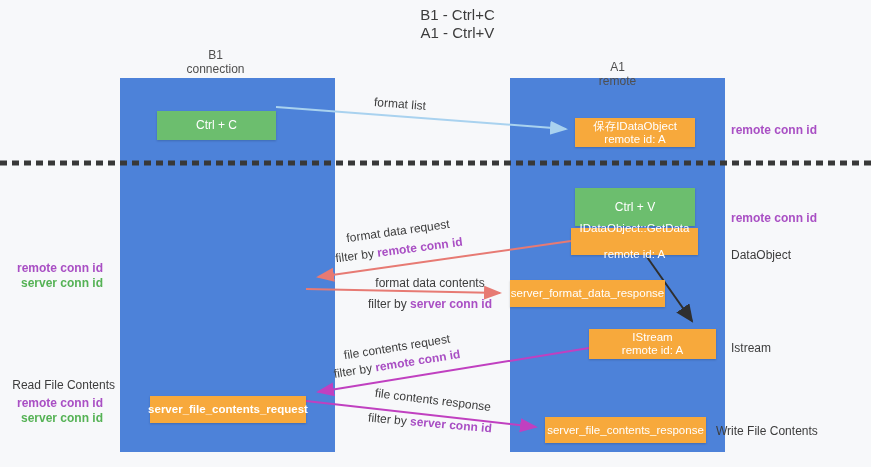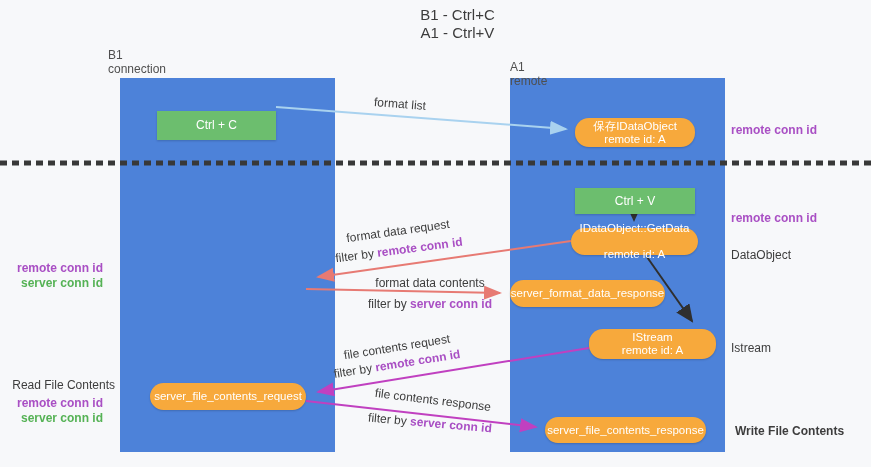--- a/index.html
+++ b/index.html
@@ -4,26 +4,26 @@
 <style>
   html,body{margin:0;padding:0;}
   body{font-family:"Liberation Sans",sans-serif;background:#eee;}
   #canvas{position:relative;width:871px;height:467px;background:#f7f8fa;overflow:hidden;
           font-family:"Liberation Sans",sans-serif;}
   .col{position:absolute;background:#4d82d9;z-index:1;}
   #arrows{position:absolute;left:0;top:0;z-index:2;}
   .box{position:absolute;z-index:3;display:flex;flex-direction:column;align-items:center;
        justify-content:center;color:#fff;text-align:center;white-space:nowrap;
        box-shadow:0 1px 2px rgba(0,0,0,.18);line-height:13px;}
-  .orange{background:#f7a93c;font-size:11.5px;border-radius:14px;}
+  .orange{background:#f7a93c;font-size:11.5px;}
   .green{background:#6cbe6e;font-size:12px;margin-top:16px;}
   .lbl{position:absolute;z-index:4;font-size:12px;color:#3d3d3d;white-space:nowrap;}
   .ctr{transform:translate(-50%,-50%);}
   .title{font-size:15px;color:#3c3c3c;text-align:center;line-height:18px;margin-left:44px;}
-  .hdr{font-size:12px;color:#4f4f4f;line-height:14px;}
+  .hdr{font-size:12px;color:#4f4f4f;text-align:center;line-height:14px;}
   .purple{color:#a94fc4;font-weight:bold;}
   .greent{color:#55b255;font-weight:bold;}
   .rt{text-align:right;line-height:15px;}
 </style>
 </head>
 <body>
 
 <div id="canvas">
 
   <div class="col" style="left:120px;top:78px;width:215px;height:374px;"></div>
@@ -68,36 +68,36 @@
     <div>remote</div>
   </div>
 
   <div class="box green" style="left:157px;top:95px;width:119px;height:29px;">Ctrl + C</div>
 
   <div class="box orange" style="left:575px;top:118px;width:120px;height:29px;">
     <div>保存IDataObject</div>
     <div>remote id: A</div>
   </div>
 
-  <div class="box green" style="left:575px;top:172px;width:120px;height:26px;">Ctrl + V</div>
+  <div class="box green" style="left:575px;top:172px;width:120px;height:38px;">Ctrl + V</div>
 
   <div class="box orange" style="left:571px;top:228px;width:127px;height:27px;gap:13px;">
     <div>IDataObject::GetData</div>
     <div>remote id: A</div>
   </div>
 
 
   <div class="box orange" style="left:510px;top:280px;width:155px;height:27px;">server_format_data_response</div>
 
   <div class="box orange" style="left:589px;top:329px;width:127px;height:30px;">
     <div>IStream</div>
     <div>remote id: A</div>
   </div>
 
-  <div class="box orange" style="left:150px;top:383px;width:156px;height:27px;">server_file_contents_request</div>
+  <div class="box orange" style="left:150px;top:396px;width:156px;height:27px;font-weight:bold;">server_file_contents_request</div>
 
   <div class="box orange" style="left:545px;top:417px;width:161px;height:26px;">server_file_contents_response</div>
 
   <div class="lbl ctr" style="left:400px;top:104px;transform:translate(-50%,-50%) rotate(4.5deg);">format list</div>
 
   <div class="lbl ctr" style="left:398px;top:231px;transform:translate(-50%,-50%) rotate(-8deg);">format data request</div>
   <div class="lbl ctr" style="left:399px;top:250px;transform:translate(-50%,-50%) rotate(-7.5deg);">
     <span>filter by</span>
     <span class="purple">remote conn id</span>
   </div>
@@ -117,21 +117,21 @@
   <div class="lbl ctr" style="left:433px;top:400px;transform:translate(-50%,-50%) rotate(7deg);">file contents response</div>
   <div class="lbl ctr" style="left:430px;top:423px;transform:translate(-50%,-50%) rotate(5deg);">
     <span>filter by</span>
     <span class="purple">server conn id</span>
   </div>
 
   <div class="lbl purple" style="left:731px;top:123px;">remote conn id</div>
   <div class="lbl purple" style="left:731px;top:211px;">remote conn id</div>
   <div class="lbl" style="left:731px;top:236px;margin-top:12px;">DataObject</div>
   <div class="lbl" style="left:731px;top:341px;">Istream</div>
-  <div class="lbl" style="left:735px;top:424px;font-weight:bold;">Write File Contents</div>
+  <div class="lbl" style="left:716px;top:424px;">Write File Contents</div>
 
   <div class="lbl rt" style="left:0;top:261px;width:103px;">
     <div class="purple">remote conn id</div>
     <div class="greent">server conn id</div>
   </div>
   <div class="lbl rt" style="left:0;top:378px;width:115px;">Read File Contents</div>
   <div class="lbl rt" style="left:0;top:396px;width:103px;">
     <div class="purple">remote conn id</div>
     <div class="greent">server conn id</div>
   </div>

